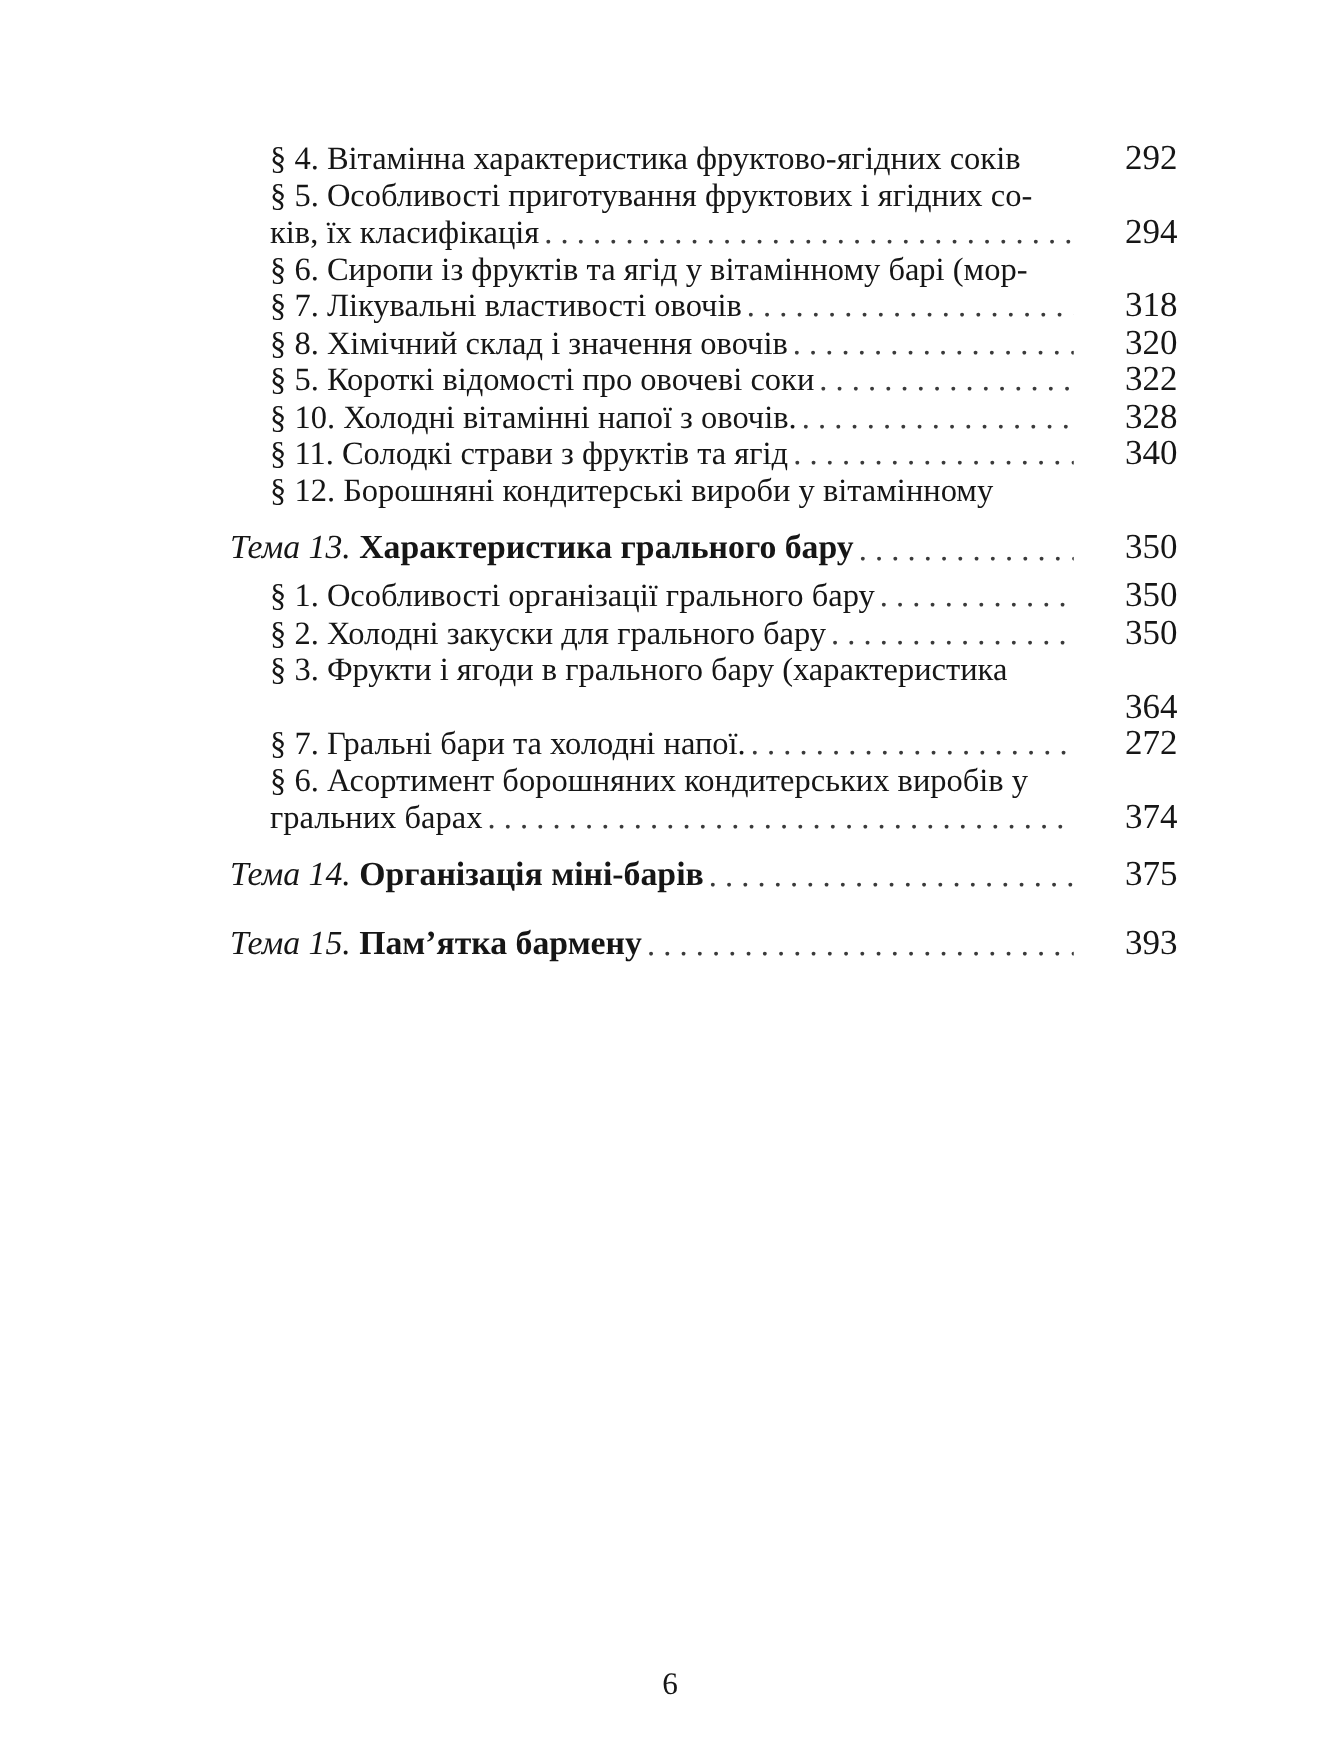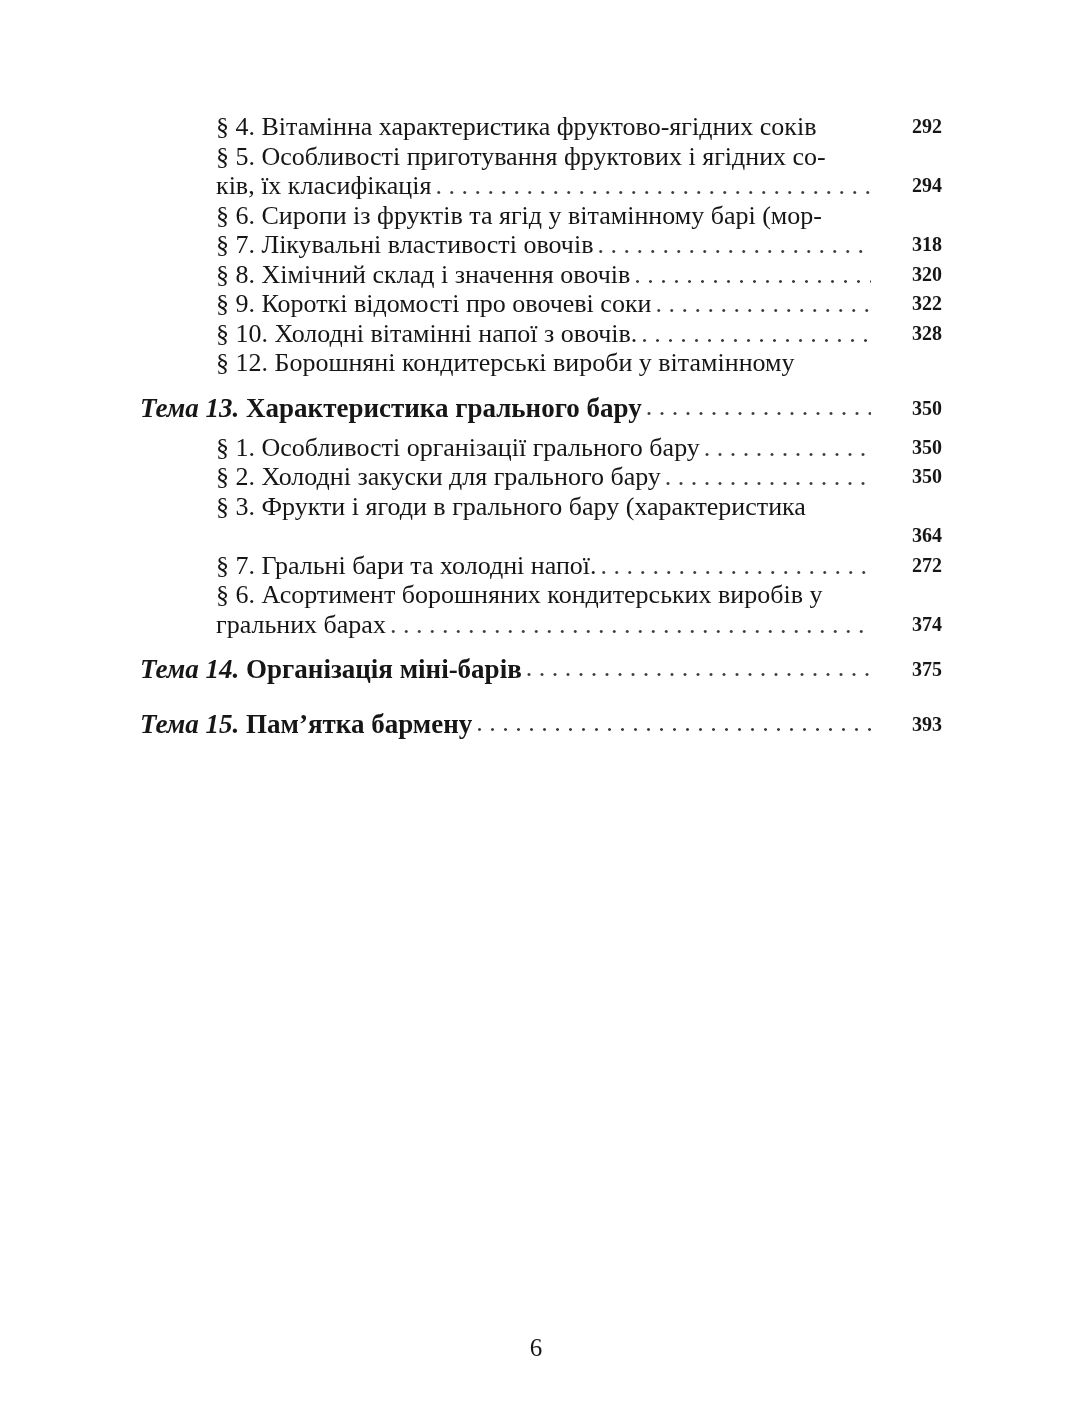--- a/index.html
+++ b/index.html
@@ -22,21 +22,21 @@
     width: 802px;
     display: flex;
     flex-direction: column;
     font-size: 26px;
     line-height: 29.5px;
   }
   .entry.section { padding-left: 76px; }
   .line { white-space: nowrap; }
   .line.last {
     display: flex;
-    align-items: flex-start;
+    align-items: flex-end;
   }
   .line.last .text { white-space: nowrap; flex: 0 0 auto; }
   .leader {
     flex: 1 1 auto;
     overflow: hidden;
     white-space: nowrap;
     min-width: 10px;
     color: #3a3a3a;
     font-size: 26px;
     font-weight: normal;
@@ -44,34 +44,35 @@
     line-height: 29.5px;
   }
   .leader::before {
     content: " . . . . . . . . . . . . . . . . . . . . . . . . . . . . . . . . . . . . . . . . . . . . . . . . . . . . . . . . . . . . . . . . . . . .";
     padding-left: 4px;
   }
   .entry.no-dots .leader::before { content: ""; }
   .pagenum {
     flex: 0 0 auto;
     padding-left: 8px;
-    font-size: 20px;
-    font-weight: bold;
+    font-size: 28px;
+    font-weight: normal;
     font-style: normal;
     text-align: right;
     margin-left: 33px;
   }
   .entry.theme {
     margin: 14px 0 8px 0;
     font-size: 27px;
     line-height: 33px;
   }
   .entry.theme .theme-label {
-    font-weight: bold;
+    font-weight: normal;
     font-style: italic;
+    margin-left: 44px;
   }
   .entry.theme .theme-title {
     font-weight: bold;
   }
   .entry.theme:last-child { margin-bottom: 0; }
   .footer {
     position: absolute;
     top: 1334px;
     left: 0;
     width: 100%;
@@ -112,30 +113,37 @@
       </div>
       <div class="entry section">
         <div class="line last">
           <span class="text">§ 8. Хімічний склад і значення овочів</span>
           <span class="leader"></span>
           <span class="pagenum">320</span>
         </div>
       </div>
       <div class="entry section">
         <div class="line last">
-          <span class="text">§ 9. Короткі відомості про овочеві соки</span>
+          <span class="text">§ 5. Короткі відомості про овочеві соки</span>
           <span class="leader"></span>
           <span class="pagenum">322</span>
         </div>
       </div>
       <div class="entry section">
         <div class="line last">
           <span class="text">§ 10. Холодні вітамінні напої з овочів.</span>
           <span class="leader"></span>
           <span class="pagenum">328</span>
+        </div>
+      </div>
+      <div class="entry section">
+        <div class="line last">
+          <span class="text">§ 11. Солодкі страви з фруктів та ягід</span>
+          <span class="leader"></span>
+          <span class="pagenum">340</span>
         </div>
       </div>
       <div class="entry section">
         <div class="line">§ 12. Борошняні кондитерські вироби у вітамінному</div>
       </div>
       <div class="entry theme">
         <div class="line last">
           <span class="text"><span class="theme-label">Тема 13. </span><span class="theme-title">Характеристика грального бару</span></span>
           <span class="leader"></span>
           <span class="pagenum">350</span>

